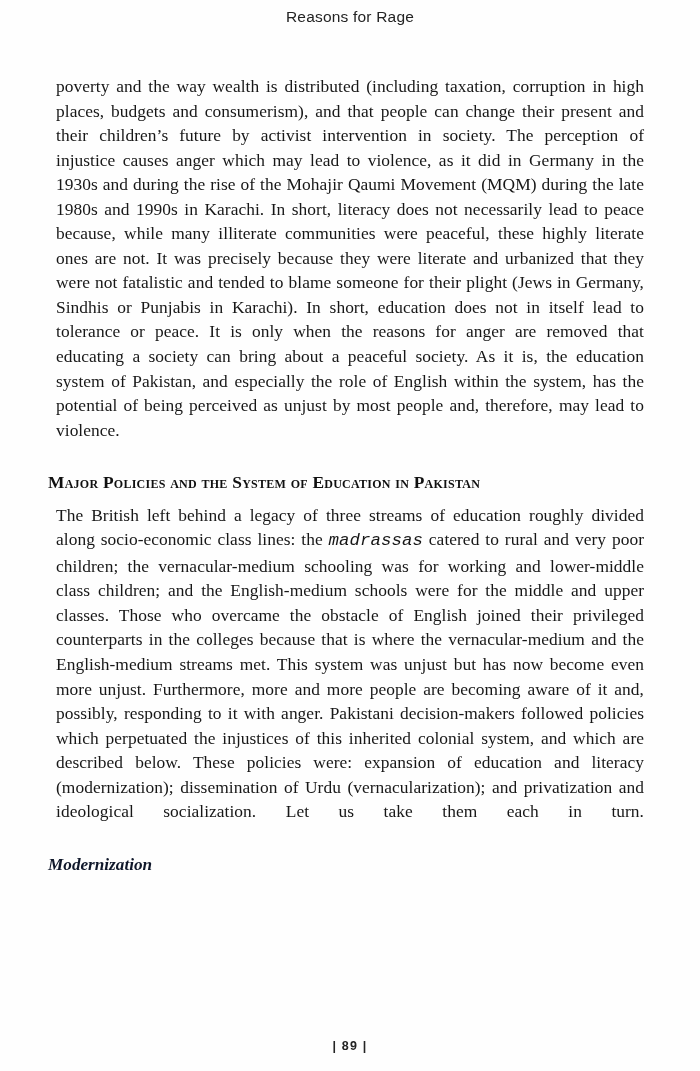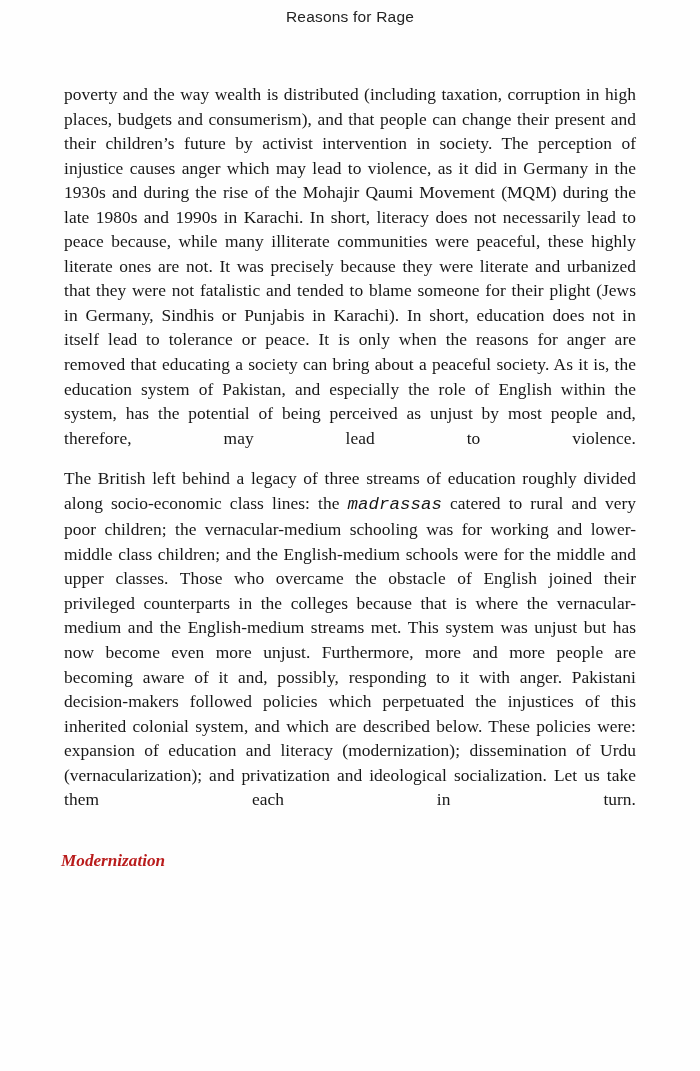--- a/index.html
+++ b/index.html
@@ -39,21 +39,21 @@
 
   
   .text-column {
     position: absolute;
     left: 48px;
     top: 66px;
     width: 604px;
   }
 
   p.body-par {
-    margin: 16px;
+    margin: 8px;
     text-align: justify;
     text-align-last: left;
     font-size: 17.4px;
     line-height: 24.55px;
     letter-spacing: 0.05px;
     word-spacing: 0.3px;
     color: #171717;
     -webkit-hyphens: none;
     hyphens: none;
   }
@@ -75,27 +75,27 @@
     line-height: 24.55px;
     font-weight: 700;
     font-variant: small-caps;
     letter-spacing: 0.25px;
     color: #101010;
     text-align: left;
   }
 
   
   .sub-heading {
-    margin: 13px;
+    margin: 0;
     padding-top: 21px;
     font-size: 17.2px;
     line-height: 24.55px;
     font-weight: 700;
     font-style: italic;
-    color: #b91c1c;
+    color: #0f172a;
     text-align: left;
   }
 
   
   .page-footer {
     position: absolute;
     bottom: 18px;
     left: 0;
     width: 700px;
     text-align: center;
@@ -110,22 +110,24 @@
 <body>
 
 <div class="page">
 
   <div class="running-header">Reasons for Rage</div>
 
   <div class="text-column">
 
     <p class="body-par last-full">poverty and the way wealth is distributed (including taxation, corruption in high places, budgets and consumerism), and that people can change their present and their children’s future by activist intervention in society. The perception of injustice causes anger which may lead to violence, as it did in Germany in the 1930s and during the rise of the Mohajir Qaumi Movement (MQM) during the late 1980s and 1990s in Karachi. In short, literacy does not necessarily lead to peace because, while many illiterate communities were peaceful, these highly literate ones are not. It was precisely because they were literate and urbanized that they were not fatalistic and tended to blame someone for their plight (Jews in Germany, Sindhis or Punjabis in Karachi). In short, education does not in itself lead to tolerance or peace. It is only when the reasons for anger are removed that educating a society can bring about a peaceful society. As it is, the education system of Pakistan, and especially the role of English within the system, has the potential of being perceived as unjust by most people and, therefore, may lead to violence.</p>
 
+    <p class="section-heading">Major Policies and the System of Education in Pakistan</p>
 
     <p class="body-par last-full"><span>The British left behind a legacy of three streams of education roughly divided along socio-economic class lines: the </span><span class="italic">madrassas</span><span> catered to rural and very poor children; the vernacular-medium schooling was for working and lower-middle class children; and the English-medium schools were for the middle and upper classes. Those who overcame the obstacle of English joined their privileged counterparts in the colleges because that is where the vernacular-medium and the English-medium streams met. This system was unjust but has now become even more unjust. Furthermore, more and more people are becoming aware of it and, possibly, responding to it with anger. Pakistani decision-makers followed policies which perpetuated the injustices of this inherited colonial system, and which are described below. These policies were: expansion of education and literacy (modernization); dissemination of Urdu (vernacularization); and privatization and ideological socialization. Let us take them each in turn.</span></p>
 
     <p class="sub-heading">Modernization</p>
 
 
   </div>
 
+  <div class="page-footer">| 89 |</div>
 
 </div>
 
 </body></html>

